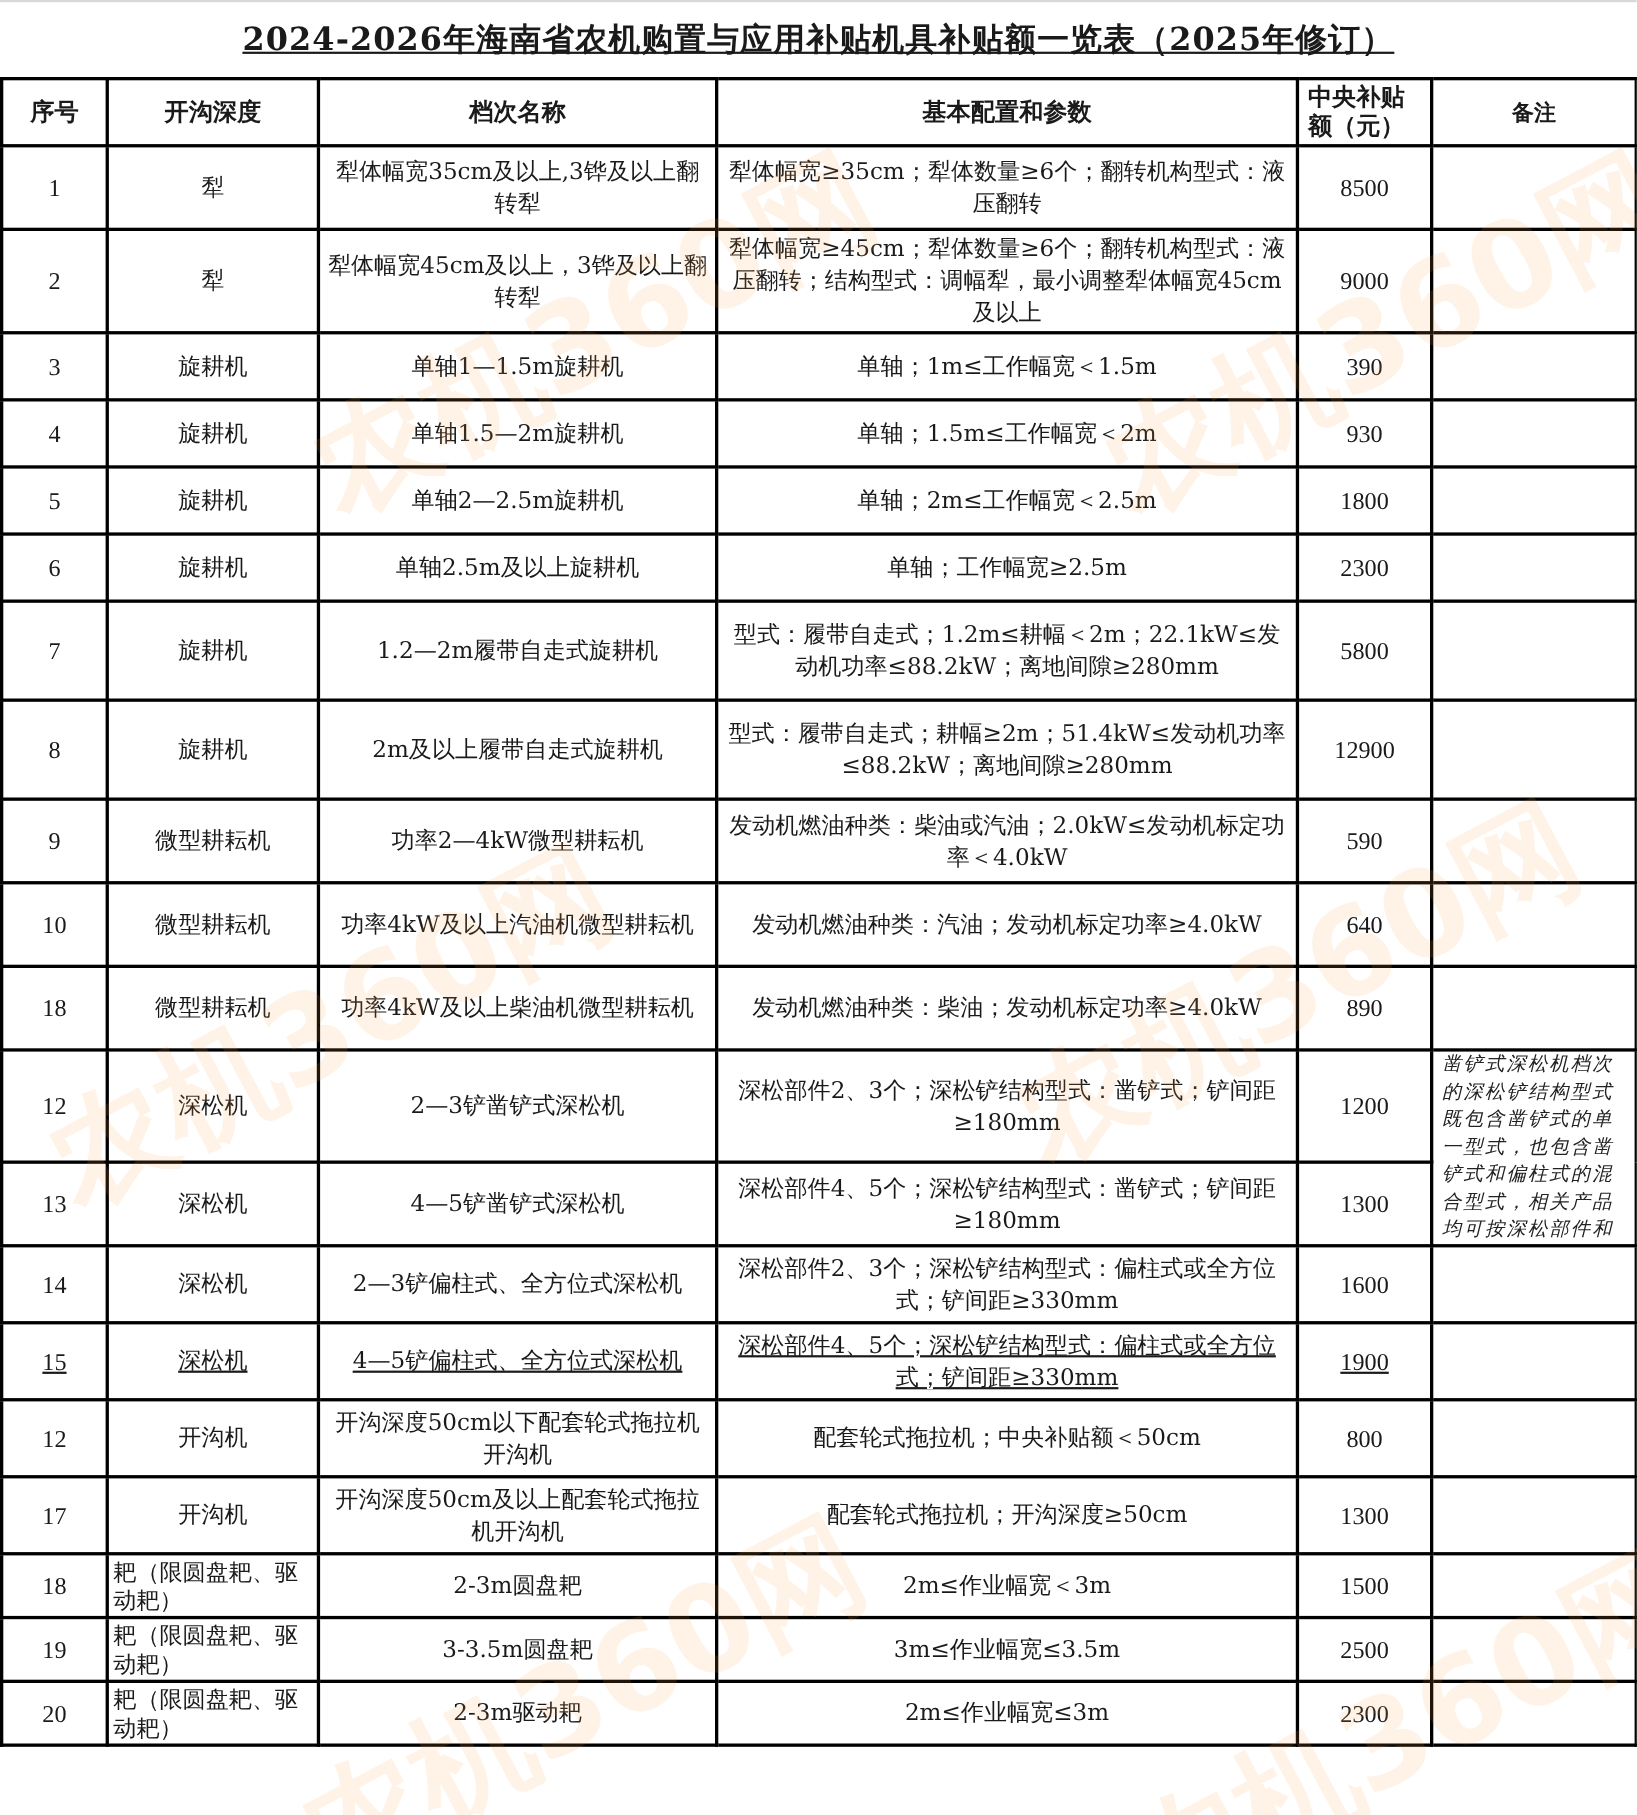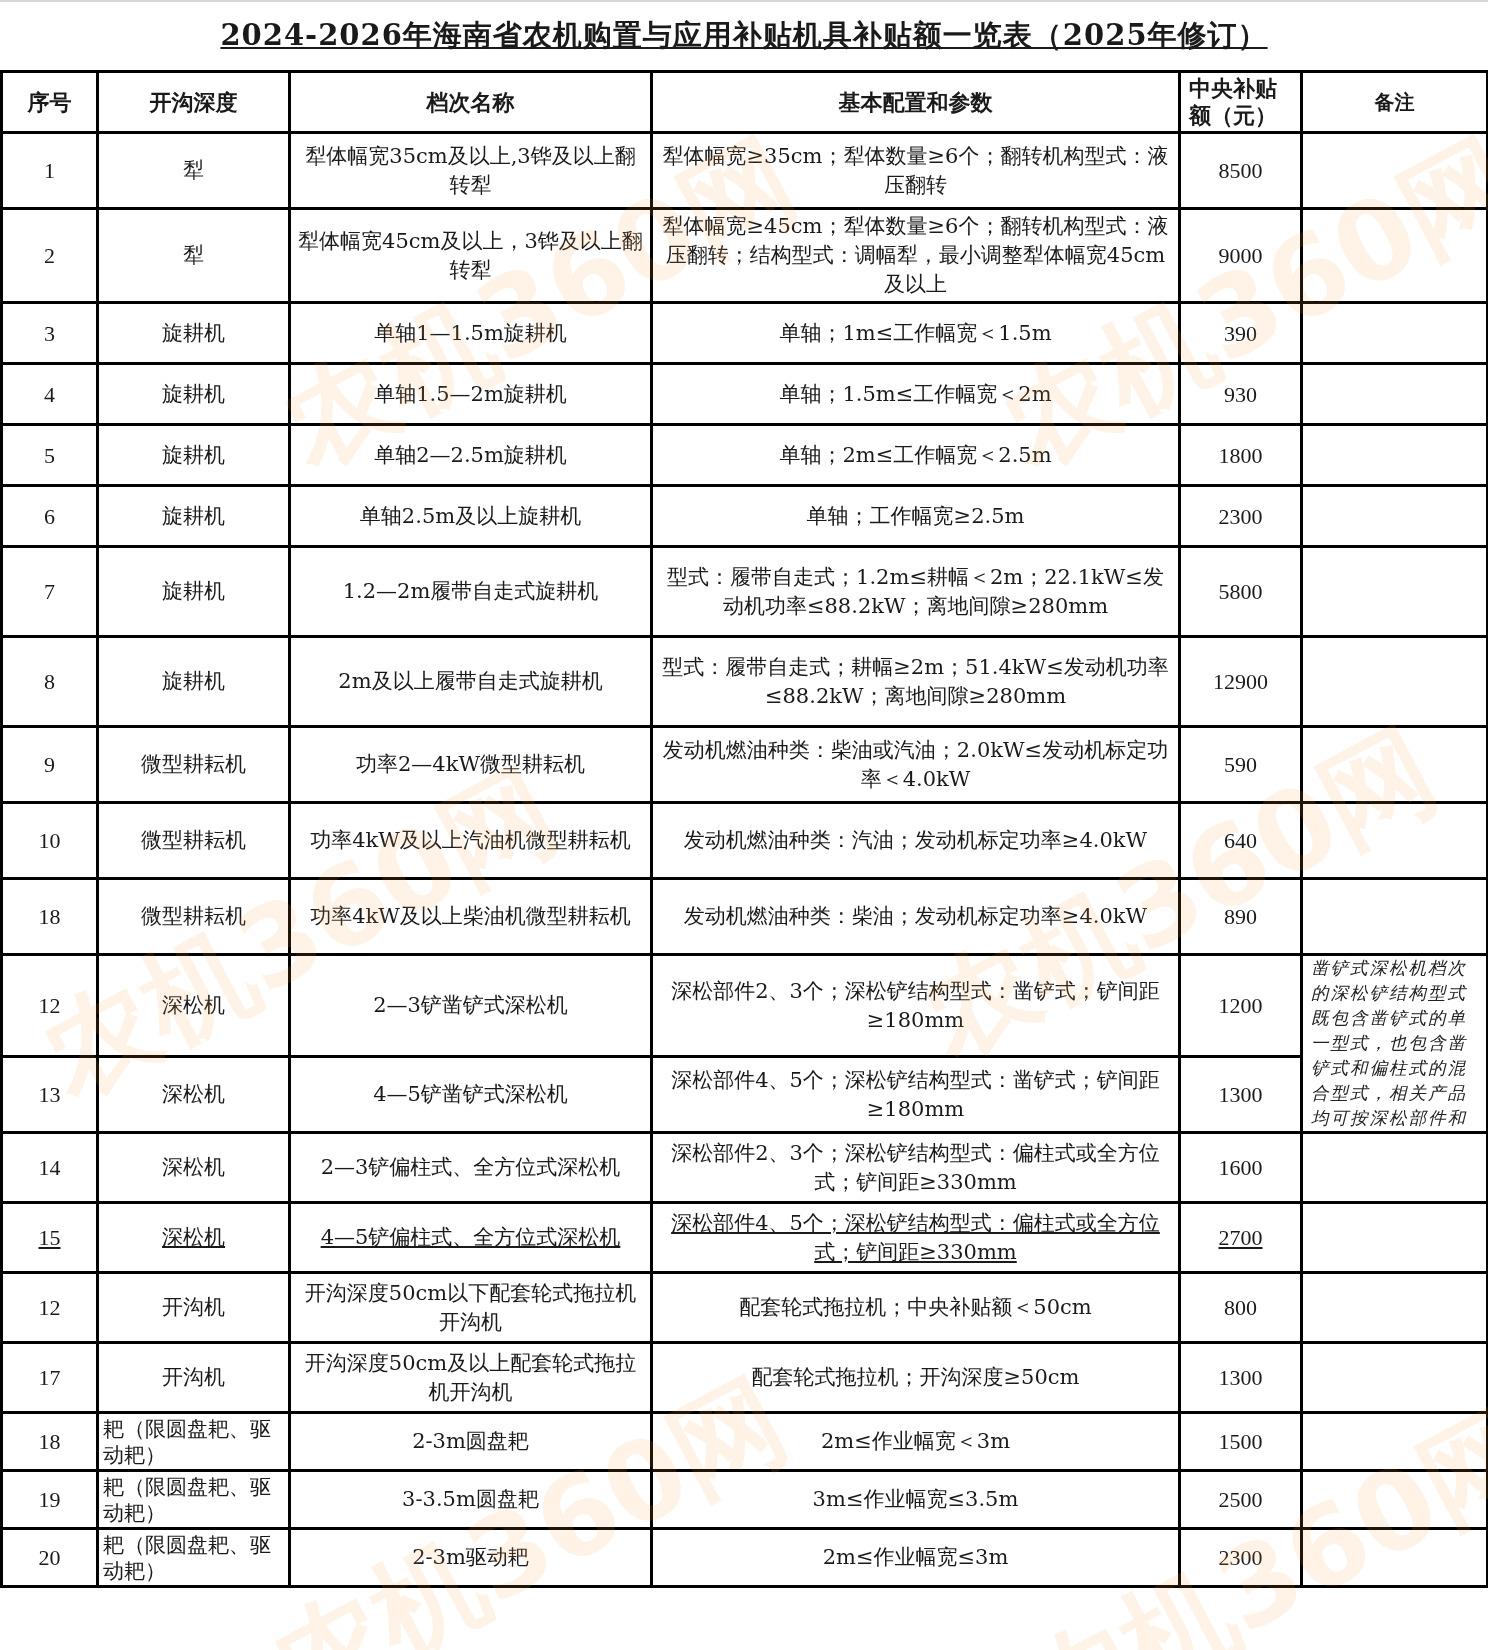--- a/index.html
+++ b/index.html
@@ -158,21 +158,21 @@
         <td>2—3铲偏柱式、全方位式深松机</td>
         <td>深松部件2、3个；深松铲结构型式：偏柱式或全方位式；铲间距≥330mm</td>
         <td class="amt">1600</td>
         <td></td>
       </tr>
       <tr style="height: 70px; text-decoration: underline;">
         <td class="seq">15</td>
         <td>深松机</td>
         <td>4—5铲偏柱式、全方位式深松机</td>
         <td>深松部件4、5个；深松铲结构型式：偏柱式或全方位式；铲间距≥330mm</td>
-        <td class="amt">2700</td>
+        <td class="amt">1900</td>
         <td></td>
       </tr>
       <tr style="height: 70px;">
         <td class="seq">12</td>
         <td>开沟机</td>
         <td>开沟深度50cm以下配套轮式拖拉机开沟机</td>
         <td>配套轮式拖拉机；中央补贴额＜50cm</td>
         <td class="amt">800</td>
         <td></td>
       </tr>

